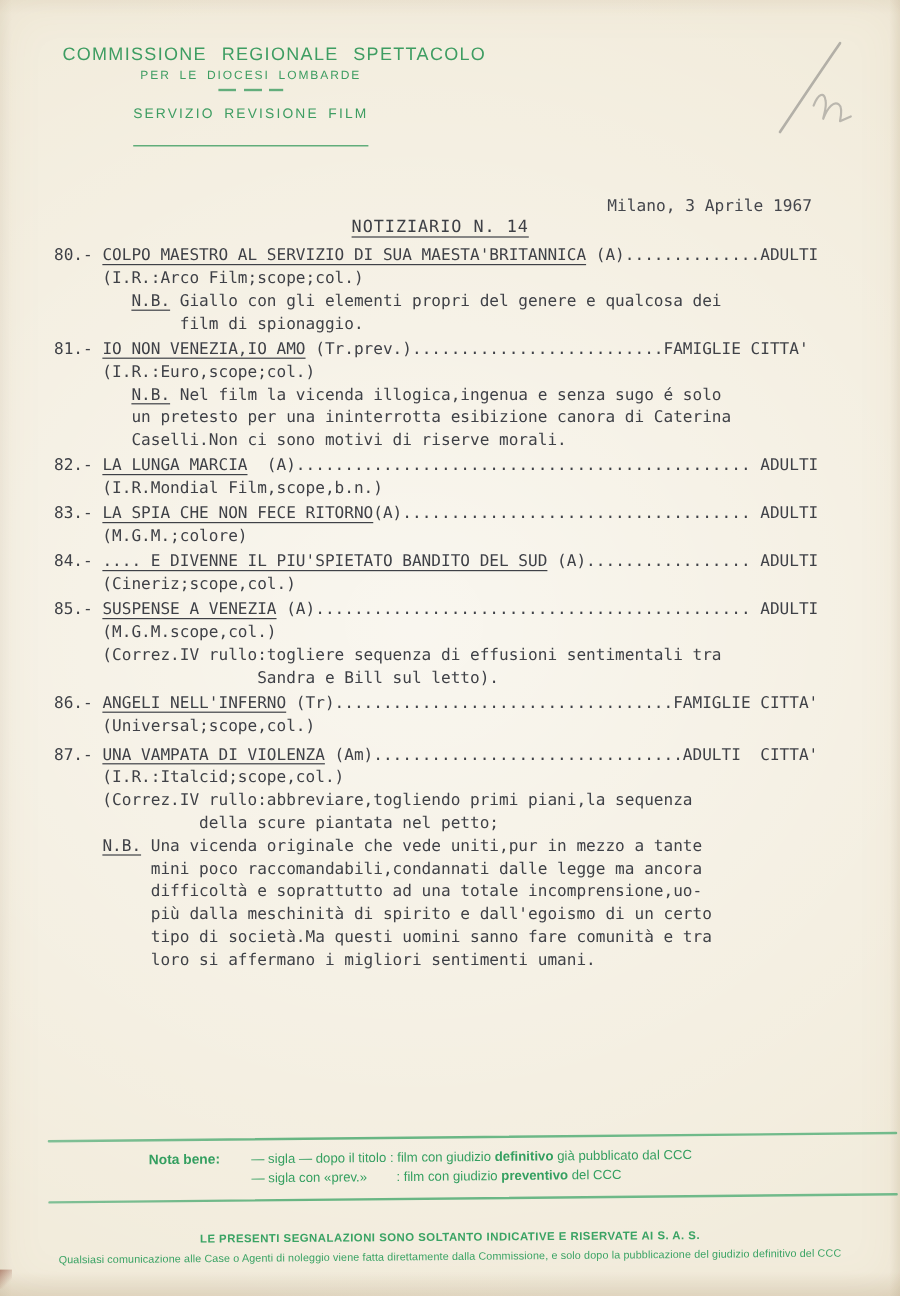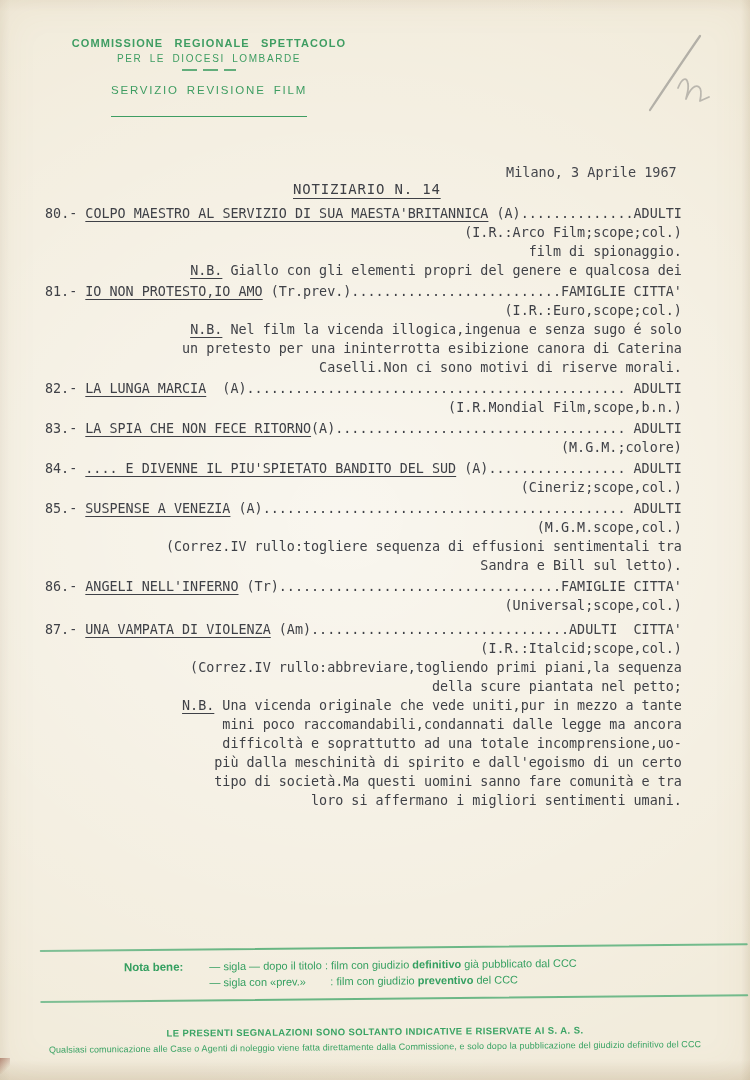--- a/index.html
+++ b/index.html
@@ -18,21 +18,21 @@
     box-shadow: inset 0 0 40px rgba(160,130,80,.08);
     font-family:"DejaVu Sans Mono","Liberation Mono",monospace;
   }
   
   .letterhead{
     position:absolute;left:52px;top:37px;width:314px;
     color:#3e9d62;
     font-family:"Liberation Sans",sans-serif;
     text-align:center;
   }
-  .lh1{font-size:11px;letter-spacing:1.1px;word-spacing:7px;white-space:nowrap;font-weight:bold;}
+  .lh1{font-size:15px;letter-spacing:1.1px;word-spacing:7px;white-space:nowrap;}
   .lh2{font-size:10px;letter-spacing:1.6px;word-spacing:3px;margin-top:4px;}
   .lh-dash{
     width:54px;height:2px;margin:5px auto 0 auto;
     background:repeating-linear-gradient(90deg,#3e9d62 0 15px, transparent 15px 21px);
     opacity:.8;
   }
   .lh3{margin-top:9px;}
   .lh3 span{
     display:inline-block;font-size:11.5px;letter-spacing:1.8px;word-spacing:3px;
     border-bottom:1.5px solid #3e9d62;padding-bottom:20px;white-space:nowrap;
@@ -40,21 +40,21 @@
   
   .pencil{position:absolute;left:638px;top:22px;}
   
   .dateline{position:absolute;left:462px;top:164px;font-size:13.5px;color:#44464c;white-space:pre;padding-left:44px;}
   .doc-title{
     position:absolute;left:293px;top:181px;font-size:14px;letter-spacing:.8px;color:#3e4046;
     text-decoration:underline;text-decoration-thickness:1.2px;text-underline-offset:3.5px;white-space:pre;
   }
   
   .body{position:absolute;left:45px;top:204px;}
-  .entry{margin-bottom:2px;text-align:right;}
+  .entry{margin-bottom:2px;}
   .entry:last-child{margin-top:5px;}
   .tline{white-space:pre;font-size:13.4px;line-height:19px;color:#3f4147;}
   .u-seg{text-decoration:underline;text-decoration-thickness:1px;text-underline-offset:3px;}
   
   .nota{
     position:absolute;left:40px;top:950px;width:708px;
     transform:rotate(-0.55deg);transform-origin:left center;
     color:#349f60;font-family:"Liberation Sans",sans-serif;
   }
   .rule{height:1.8px;background:linear-gradient(90deg,#5ab17e,#39a263 30%,#49ab72);opacity:.75;border-radius:1px;}
@@ -100,25 +100,25 @@
     <path d="M40,66 c4,-10 9,-12 10,-4 c1,5 -1,10 -2,15 c4,-10 9,-15 13,-12 c3,2 2,9 1,14 l9,-4" stroke="#a3a09a" stroke-width="1.8" fill="none" stroke-linecap="round" stroke-linejoin="round" opacity="0.7"></path>
   </svg>
 
   <div class="dateline">Milano, 3 Aprile 1967</div>
   <div class="doc-title">NOTIZIARIO N. 14</div>
 
   <main class="body">
       <div class="entry">
         <div class="tline"><span class="p-seg">80.- </span><span class="u-seg">COLPO MAESTRO AL SERVIZIO DI SUA MAESTA'BRITANNICA</span><span class="t-seg"> (A)..............ADULTI</span></div>
         <div class="tline"><span class="p-seg">     (I.R.:Arco Film;scope;col.)</span></div>
+        <div class="tline"><span class="p-seg">        </span><span class="u-seg">N.B.</span><span class="t-seg"> Giallo con gli elementi propri del genere e qualcosa dei</span></div>
         <div class="tline"><span class="p-seg">             film di spionaggio.</span></div>
-        <div class="tline"><span class="p-seg">        </span><span class="u-seg">N.B.</span><span class="t-seg"> Giallo con gli elementi propri del genere e qualcosa dei</span></div>
       </div>
       <div class="entry">
-        <div class="tline"><span class="p-seg">81.- </span><span class="u-seg">IO NON PROTESTO,IO AMO</span><span class="t-seg"> (Tr.prev.)..........................FAMIGLIE CITTA'</span></div>
+        <div class="tline"><span class="p-seg">81.- </span><span class="u-seg">IO NON VENEZIA,IO AMO</span><span class="t-seg"> (Tr.prev.)..........................FAMIGLIE CITTA'</span></div>
         <div class="tline"><span class="p-seg">     (I.R.:Euro,scope;col.)</span></div>
         <div class="tline"><span class="p-seg">        </span><span class="u-seg">N.B.</span><span class="t-seg"> Nel film la vicenda illogica,ingenua e senza sugo é solo</span></div>
         <div class="tline"><span class="p-seg">        un pretesto per una ininterrotta esibizione canora di Caterina</span></div>
         <div class="tline"><span class="p-seg">        Caselli.Non ci sono motivi di riserve morali.</span></div>
       </div>
       <div class="entry">
         <div class="tline"><span class="p-seg">82.- </span><span class="u-seg">LA LUNGA MARCIA</span><span class="t-seg">  (A)............................................... ADULTI</span></div>
         <div class="tline"><span class="p-seg">     (I.R.Mondial Film,scope,b.n.)</span></div>
       </div>
       <div class="entry">

